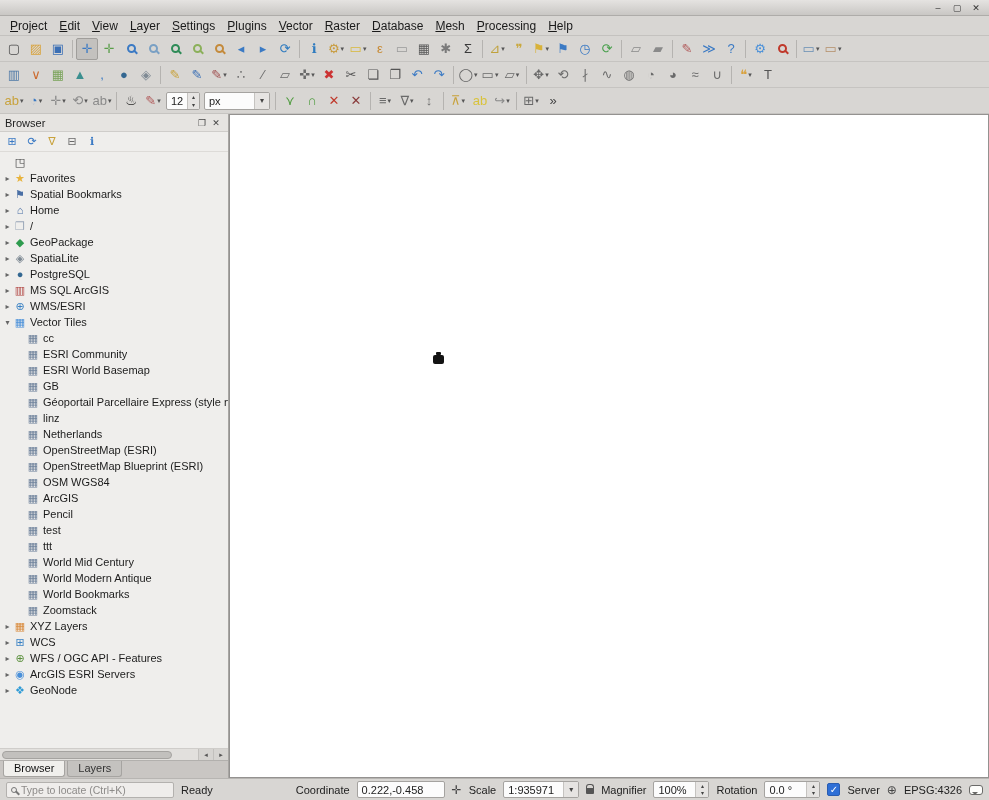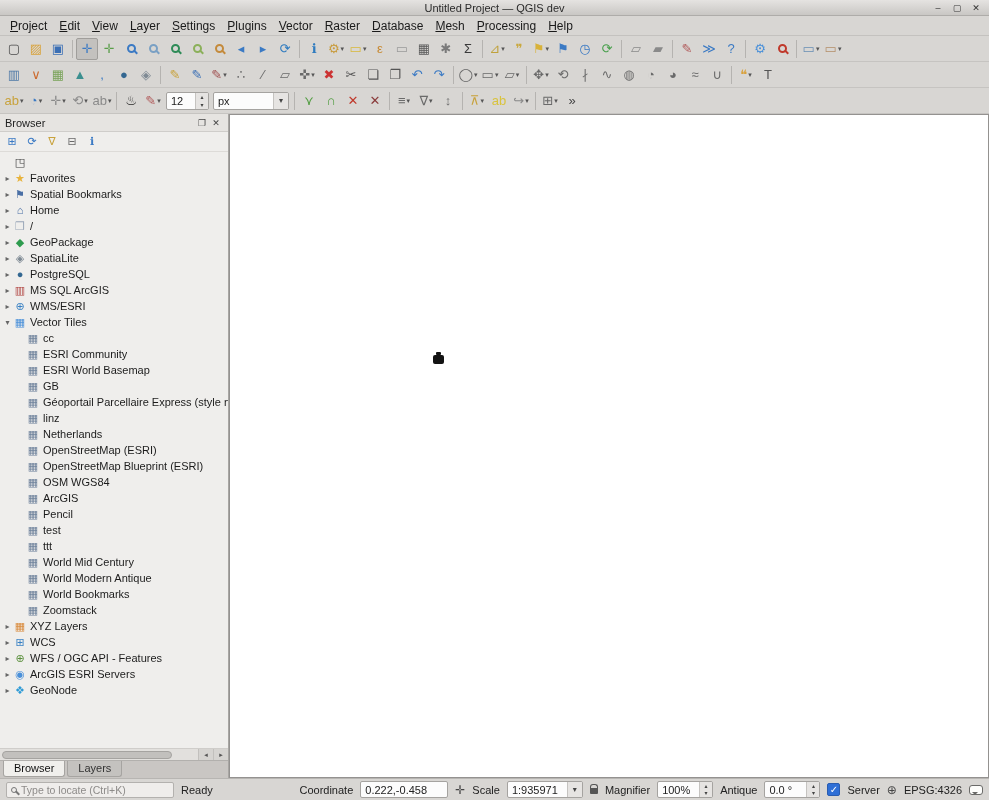--- a/index.html
+++ b/index.html
@@ -19,22 +19,22 @@
   .menu-item{padding:2px 6px;font-size:12px;color:#1a1a1a;white-space:nowrap}
 
   
   .toolbar{height:26px;flex:none;background:#d8d6d3;display:flex;align-items:center;padding:0 3px;border-bottom:1px solid #c6c4c1}
   .tb-btn{min-width:22px;height:22px;display:inline-flex;align-items:center;justify-content:center;border-radius:2px;flex:none}
   .tb-btn.active{background:#c3c1be;border:1px solid #a09e9b}
   .tb-glyph{font-size:13px;line-height:1}
   .tb-arrow{font-size:7px;color:#555;margin-left:1px}
   .tb-sep{width:1px;height:18px;background:#b5b3b0;margin:0 3px;flex:none}
   .spinbox,.combo{height:18px;background:#fcfcfc;border:1px solid #a5a3a0;display:inline-flex;align-items:center;border-radius:2px;overflow:hidden;flex:none;margin:0 2px}
-  .spinbox{width:43px}
-  .combo{width:76px}
+  .spinbox{width:34px}
+  .combo{width:66px}
   .spin-val,.combo-val{flex:1;padding:0 4px;font-size:11px;color:#222}
   .spin-steppers{display:flex;flex-direction:column;width:13px;border-left:1px solid #c5c3c0;height:100%}
   .st{flex:1;display:flex;align-items:center;justify-content:center;font-size:6px;color:#444;background:#e6e4e2;line-height:1}
   .combo-arrow{width:15px;height:100%;display:flex;align-items:center;justify-content:center;font-size:8px;color:#444;background:#e6e4e2;border-left:1px solid #c5c3c0}
 
   
   .czoom{width:9px;height:9px;border:2px solid currentColor;border-radius:50%;position:relative;display:inline-block;flex:none}
   .czoom::after{content:"";position:absolute;width:5px;height:2px;background:currentColor;right:-4px;bottom:-2px;transform:rotate(45deg)}
 
   
@@ -82,21 +82,20 @@
   .sb-check{width:13px;height:13px;background:#2f6fd6;border:1px solid #2a5cb0;border-radius:2px;color:#fff;font-size:10px;display:flex;align-items:center;justify-content:center;flex:none;line-height:1}
   .bubbleicon{width:14px;height:10px;background:#fdfdfb;border:1.5px solid #6a6a68;border-radius:3px;position:relative;display:inline-block;flex:none}
   .bubbleicon::after{content:"";position:absolute;bottom:-4px;left:2px;border:3px solid transparent;border-top-color:#6a6a68}
 </style>
 </head>
 <body>
 
 <div class="window">
 
   <div class="titlebar">
-    <span class="title-text">Untitled Project — QGIS dev</span>
     <span class="win-controls">
         <span class="win-btn">–</span>
         <span class="win-btn">▢</span>
         <span class="win-btn">✕</span>
       </span>
   </div>
 
   <div class="menubar">
       <span class="menu-item"><u>P</u>roject</span>
       <span class="menu-item"><u>E</u>dit</span>
@@ -678,21 +677,21 @@
     <span class="sb-icon"><span class="lockicon"></span></span>
     <span class="sb-label">Magnifier</span>
     <span class="sb-spin js-steppers">
       <span class="val">100%</span>
     <span class="spin-steppers">
           <span class="st">▴</span>
           <span class="st">▾</span>
         </span>
       </span>
 
-    <span class="sb-label">Antique</span>
+    <span class="sb-label">Rotation</span>
     <span class="sb-spin js-steppers">
       <span class="val">0.0 °</span>
     <span class="spin-steppers">
           <span class="st">▴</span>
           <span class="st">▾</span>
         </span>
       </span>
 
     <span class="sb-check">
         <span>✓</span>

